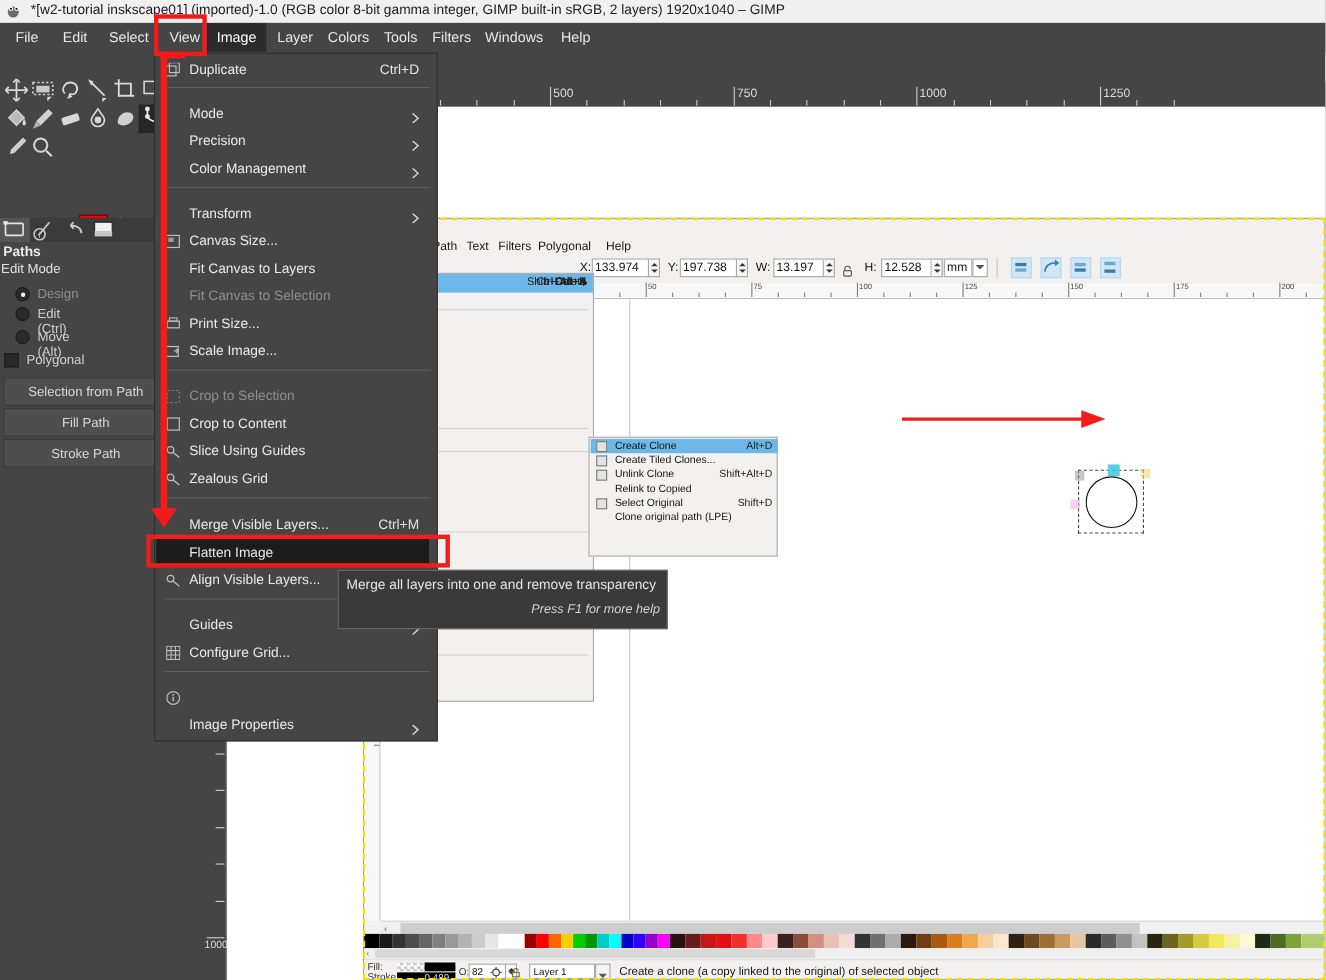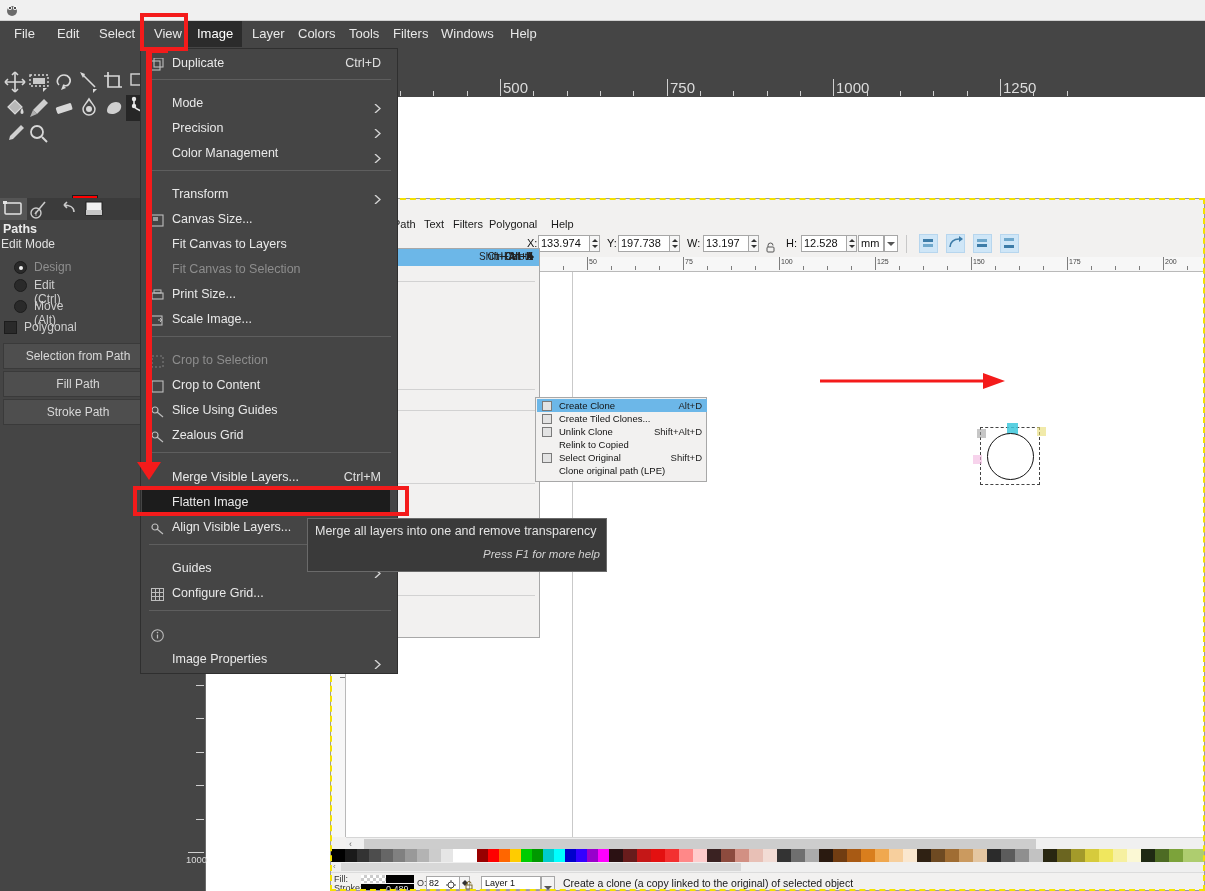--- a/index.html
+++ b/index.html
@@ -57,21 +57,21 @@
   #poly-box{position:absolute;left:0;top:1px;width:13px;height:13px;background:#2a2a2a;border:1px solid #1c1c1c;box-sizing:border-box;}
   #poly-lbl{position:absolute;left:20px;top:0;font-size:12px;color:#cfcfcf;}
   .pbtn{position:absolute;left:3px;width:150px;height:26px;background:#4e4e4e;border:1px solid #3a3a3a;
     box-sizing:border-box;color:#d8d8d8;font-size:12px;text-align:center;line-height:24px;}
 
   
   #hruler{position:absolute;left:145px;top:75px;width:1060px;height:22px;background:#454545;border-bottom:1px solid #6a6a6a;}
   #vruler{position:absolute;left:183px;top:97px;width:22px;height:794px;background:#454545;border-right:1px solid #6a6a6a;}
   #gimp-canvas-top{position:absolute;left:205px;top:97px;width:1000px;height:794px;background:#ffffff;}
   .tick{position:absolute;background:#cfcfcf;}
-  .rlabel{position:absolute;color:#dcdcdc;font-size:15px;font-family:"Liberation Sans",sans-serif;}
+  .rlabel{position:absolute;color:#dcdcdc;font-size:11px;font-family:"Liberation Sans",sans-serif;}
   .vrlabel{position:absolute;color:#dcdcdc;font-size:9.5px;width:9px;line-height:9px;text-align:center;}
 
   
   #inkscape{position:absolute;left:330px;top:198px;width:875px;height:693px;background:#f2f1f0;
     border:1px solid #9a9a9a;box-sizing:border-box;overflow:hidden;}
   #ink-title{position:absolute;left:5px;top:2px;font-size:11px;color:#111;}
   #ink-menubar{position:absolute;left:0;top:17px;width:875px;height:17px;background:#f2f1f0;}
   .ink-mb{position:absolute;top:0;font-size:11px;color:#1a1a1a;line-height:17px;}
   #ink-toolbar{position:absolute;left:0;top:34px;width:875px;height:24px;background:#f2f1f0;border-bottom:1px solid #d4d4d4;}
   .ink-lbl{position:absolute;font-size:11px;color:#111;top:4px;}
@@ -123,21 +123,21 @@
   #ink-edit-menu{position:absolute;left:330px;top:248px;width:210px;height:390px;
     background:#f2f1f0;border:1px solid #a8a8a8;box-sizing:border-box;z-index:18;}
   .iem-row{position:absolute;left:0;width:208px;height:17px;}
   .iem-row.hl{background:#6cb7e8;}
   .iem-acc{position:absolute;right:6px;top:2px;font-size:10px;color:#222;}
   .iem-txt{position:absolute;left:24px;top:2px;font-size:10.5px;color:#111;}
   .iem-sub{position:absolute;right:5px;top:5px;border-left:4px solid #222;border-top:3px solid transparent;border-bottom:3px solid transparent;}
   .iem-sep{position:absolute;left:4px;width:200px;height:1px;background:#d2d2d2;}
 
   
-  #clone-submenu{position:absolute;left:535px;top:397px;width:172px;height:85px;
+  #clone-submenu{position:absolute;left:535px;top:397px;width:172px;height:109px;
     background:#f2f1f0;border:1px solid #a8a8a8;box-sizing:border-box;z-index:19;}
   .cs-row{position:absolute;left:1px;width:170px;height:13px;}
   .cs-row.hl{background:#6cb7e8;}
   .cs-txt{position:absolute;left:22px;top:1px;font-size:9.5px;color:#111;}
   .cs-acc{position:absolute;right:5px;top:1px;font-size:9.5px;color:#222;}
   .cs-ic{position:absolute;left:5px;top:2px;width:10px;height:10px;border:1px solid #7a7a7a;box-sizing:border-box;background:#e3e3e3;}
 
   
   #image-menu{position:absolute;left:140px;top:48px;width:258px;height:626px;background:#454545;
     border:1px solid #2f2f2f;box-sizing:border-box;z-index:30;}
@@ -170,20 +170,21 @@
   <div id="titlebar">
     <span class="tb-icon">
       <svg width="16" height="14" viewBox="0 0 16 14">
           <ellipse cx="6" cy="8" rx="5" ry="5" fill="#6b6b6b"></ellipse>
           <circle cx="4" cy="5" r="2" fill="#fff"></circle>
           <circle cx="9" cy="5" r="2" fill="#fff"></circle>
           <circle cx="4" cy="5" r="1" fill="#111"></circle>
           <circle cx="9" cy="5" r="1" fill="#111"></circle>
         </svg>
     </span>
+    <span id="title-text">*[w2-tutorial inskscape01] (imported)-1.0 (RGB color 8-bit gamma integer, GIMP built-in sRGB, 2 layers) 1920x1040 – GIMP</span>
   </div>
 
   <div id="menubar">
     <div class="mb-item" style="left:5px">File</div>
     <div class="mb-item" style="left:48px">Edit</div>
     <div class="mb-item" style="left:90px">Select</div>
     <div class="mb-item" style="left:145px">View</div>
     <div class="mb-item active" style="left:188px">Image</div>
     <div class="mb-item" style="left:243px">Layer</div>
     <div class="mb-item" style="left:289px">Colors</div>

